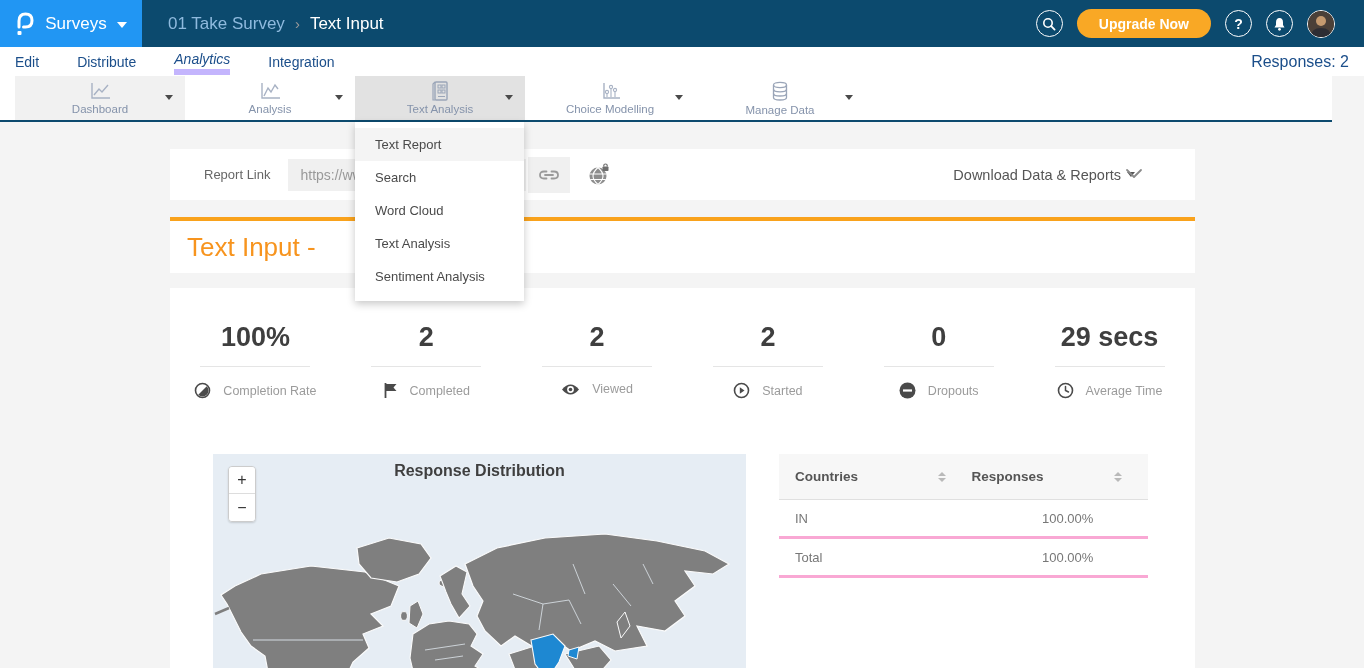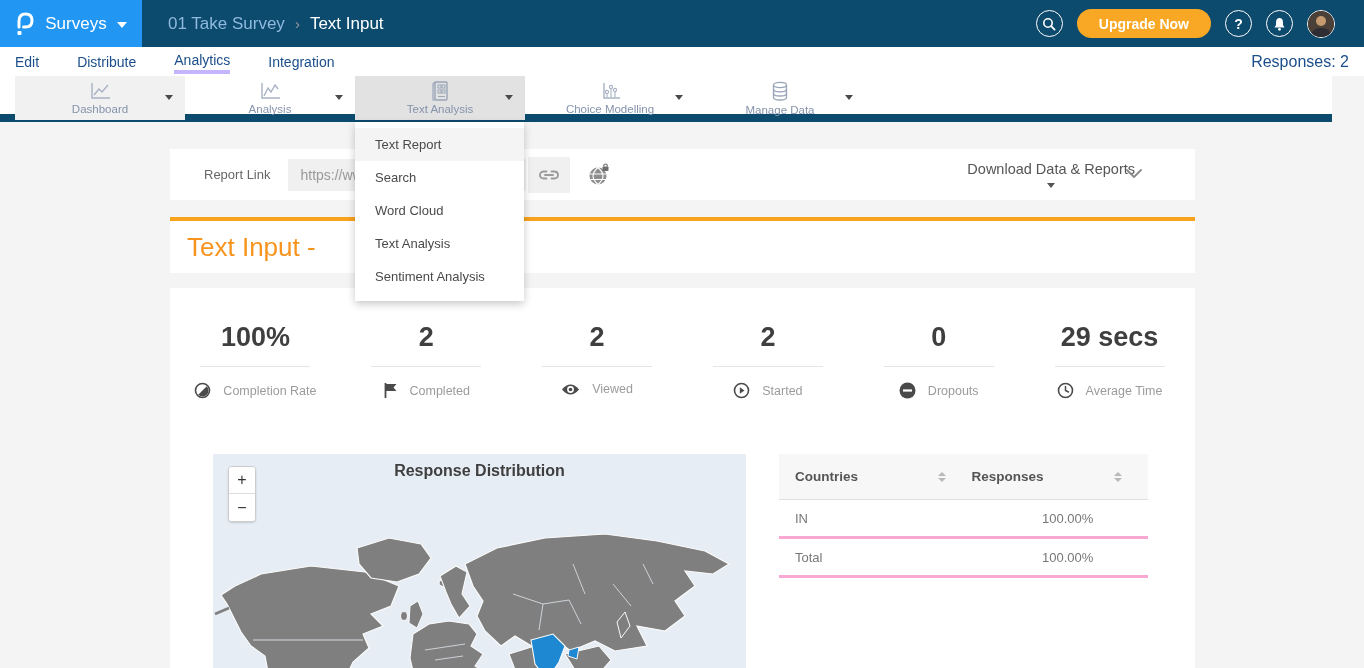--- a/index.html
+++ b/index.html
@@ -18,45 +18,45 @@
   .crumb-sep { color:#9a9a9a; font-size:15px; }
   .crumb-cur { color:#ffffff; }
   .hdr-right { margin-left:auto; display:flex; align-items:center; gap:14px; padding-right:29px; }
   .circle-btn { width:27px; height:27px; border:1.6px solid #fff; border-radius:50%; display:flex; align-items:center; justify-content:center; color:#fff; font-weight:bold; font-size:14px; cursor:pointer; }
   .upgrade { background:#f9a825; color:#fff; font-weight:bold; font-size:14px; border:none; border-radius:15px; height:29px; padding:0 22px; cursor:pointer; }
   .avatar { width:28px; height:28px; border-radius:50%; overflow:hidden; border:1.5px solid #fff; cursor:pointer; background:#2e2e2e; }
 
   
   .nav { position:absolute; left:0; top:47px; width:1364px; height:29px; background:#fff; display:flex; align-items:center; padding:0 15px; }
   .nav-item { color:#1b4e8a; font-size:14px; font-weight:500; margin-right:38px; cursor:pointer; padding:2px 0; }
-  .nav-item.active { border-bottom:4px solid #c4b5fd; }
+  .nav-item.active { border-bottom:6px solid #c4b5fd;font-style:italic; }
   .nav-right { margin-left:auto; color:#1b4e8a; font-size:16px; font-weight:500; }
 
   
-  .toolbar { position:absolute; left:0; top:76px; width:1332px; height:46px; background:#fff; border-bottom:8px solid #0c4a6e; display:flex; padding-left:15px; }
+  .toolbar { position:absolute; left:0; top:76px; width:1332px; height:46px; background:#fff; border-bottom:2px solid #0c4a6e; display:flex; padding-left:15px; }
   .tab { width:170px; height:44px; position:relative; display:flex; flex-direction:column; align-items:center; justify-content:center; cursor:pointer; }
   .tab.shaded { background:#f1f1f1; }
   .tab.active { background:#e2e2e2; }
   .tab-label { font-size:11.5px; color:#8593ab; margin-top:2px; }
   .tab-caret { position:absolute; right:12px; top:19px; width:0;height:0;border-left:4px solid transparent;border-right:4px solid transparent;border-top:5px solid #4a4a4a; }
   .tab svg { display:block; }
 
   
   .menu { position:absolute; left:355px; top:122px; width:169px; background:#fff; box-shadow:0 3px 8px rgba(0,0,0,.22); padding:6px 0 8px 0; z-index:20; }
   .menu-item { height:33px; display:flex; align-items:center; padding-left:20px; font-size:13px; color:#4a4a4a; cursor:pointer; }
   .menu-item.hover { background:#f4f4f4; }
 
   
   .card { position:absolute; left:170px; width:1025px; background:#fff; }
   .report-card { top:149px; height:51px; display:flex; align-items:center; }
   .report-label { margin-left:34px; font-size:13px; color:#666; }
   .url-box { margin-left:18px; width:238px; height:32px; background:#f0f0f0; display:flex; align-items:center; padding:0 12px; font-size:14px; color:#999; white-space:nowrap; overflow:hidden; cursor:text; }
   .icon-btn { margin-left:2px; width:42px; height:36px; background:#f0f0f0; display:flex; align-items:center; justify-content:center; cursor:pointer; }
   .globe-btn { margin-left:14px; width:30px; height:30px; display:flex; align-items:center; justify-content:center; cursor:pointer; }
-  .dl-group { margin-left:auto; display:flex; align-items:center; gap:6px; padding-right:60px; cursor:pointer;flex-direction:column; }
+  .dl-group { margin-left:auto; display:flex; align-items:center; gap:6px; padding-right:60px; cursor:pointer; }
   .dl-label { font-size:14.5px; color:#555; }
   .dl-caret { width:0;height:0;border-left:4px solid transparent;border-right:4px solid transparent;border-top:5px solid #555; }
   .collapse-btn { position:absolute; right:52px; top:16px; cursor:pointer; }
 
   .orange-bar { position:absolute; left:170px; top:217px; width:1025px; height:4px; background:#f9a21c; }
   .title-card { top:221px; height:52px; display:flex; align-items:center; }
   .page-title { margin-left:17px; font-size:26px; color:#f7941e; white-space:nowrap; }
 
   .main-card { top:288px; height:400px; }
 

